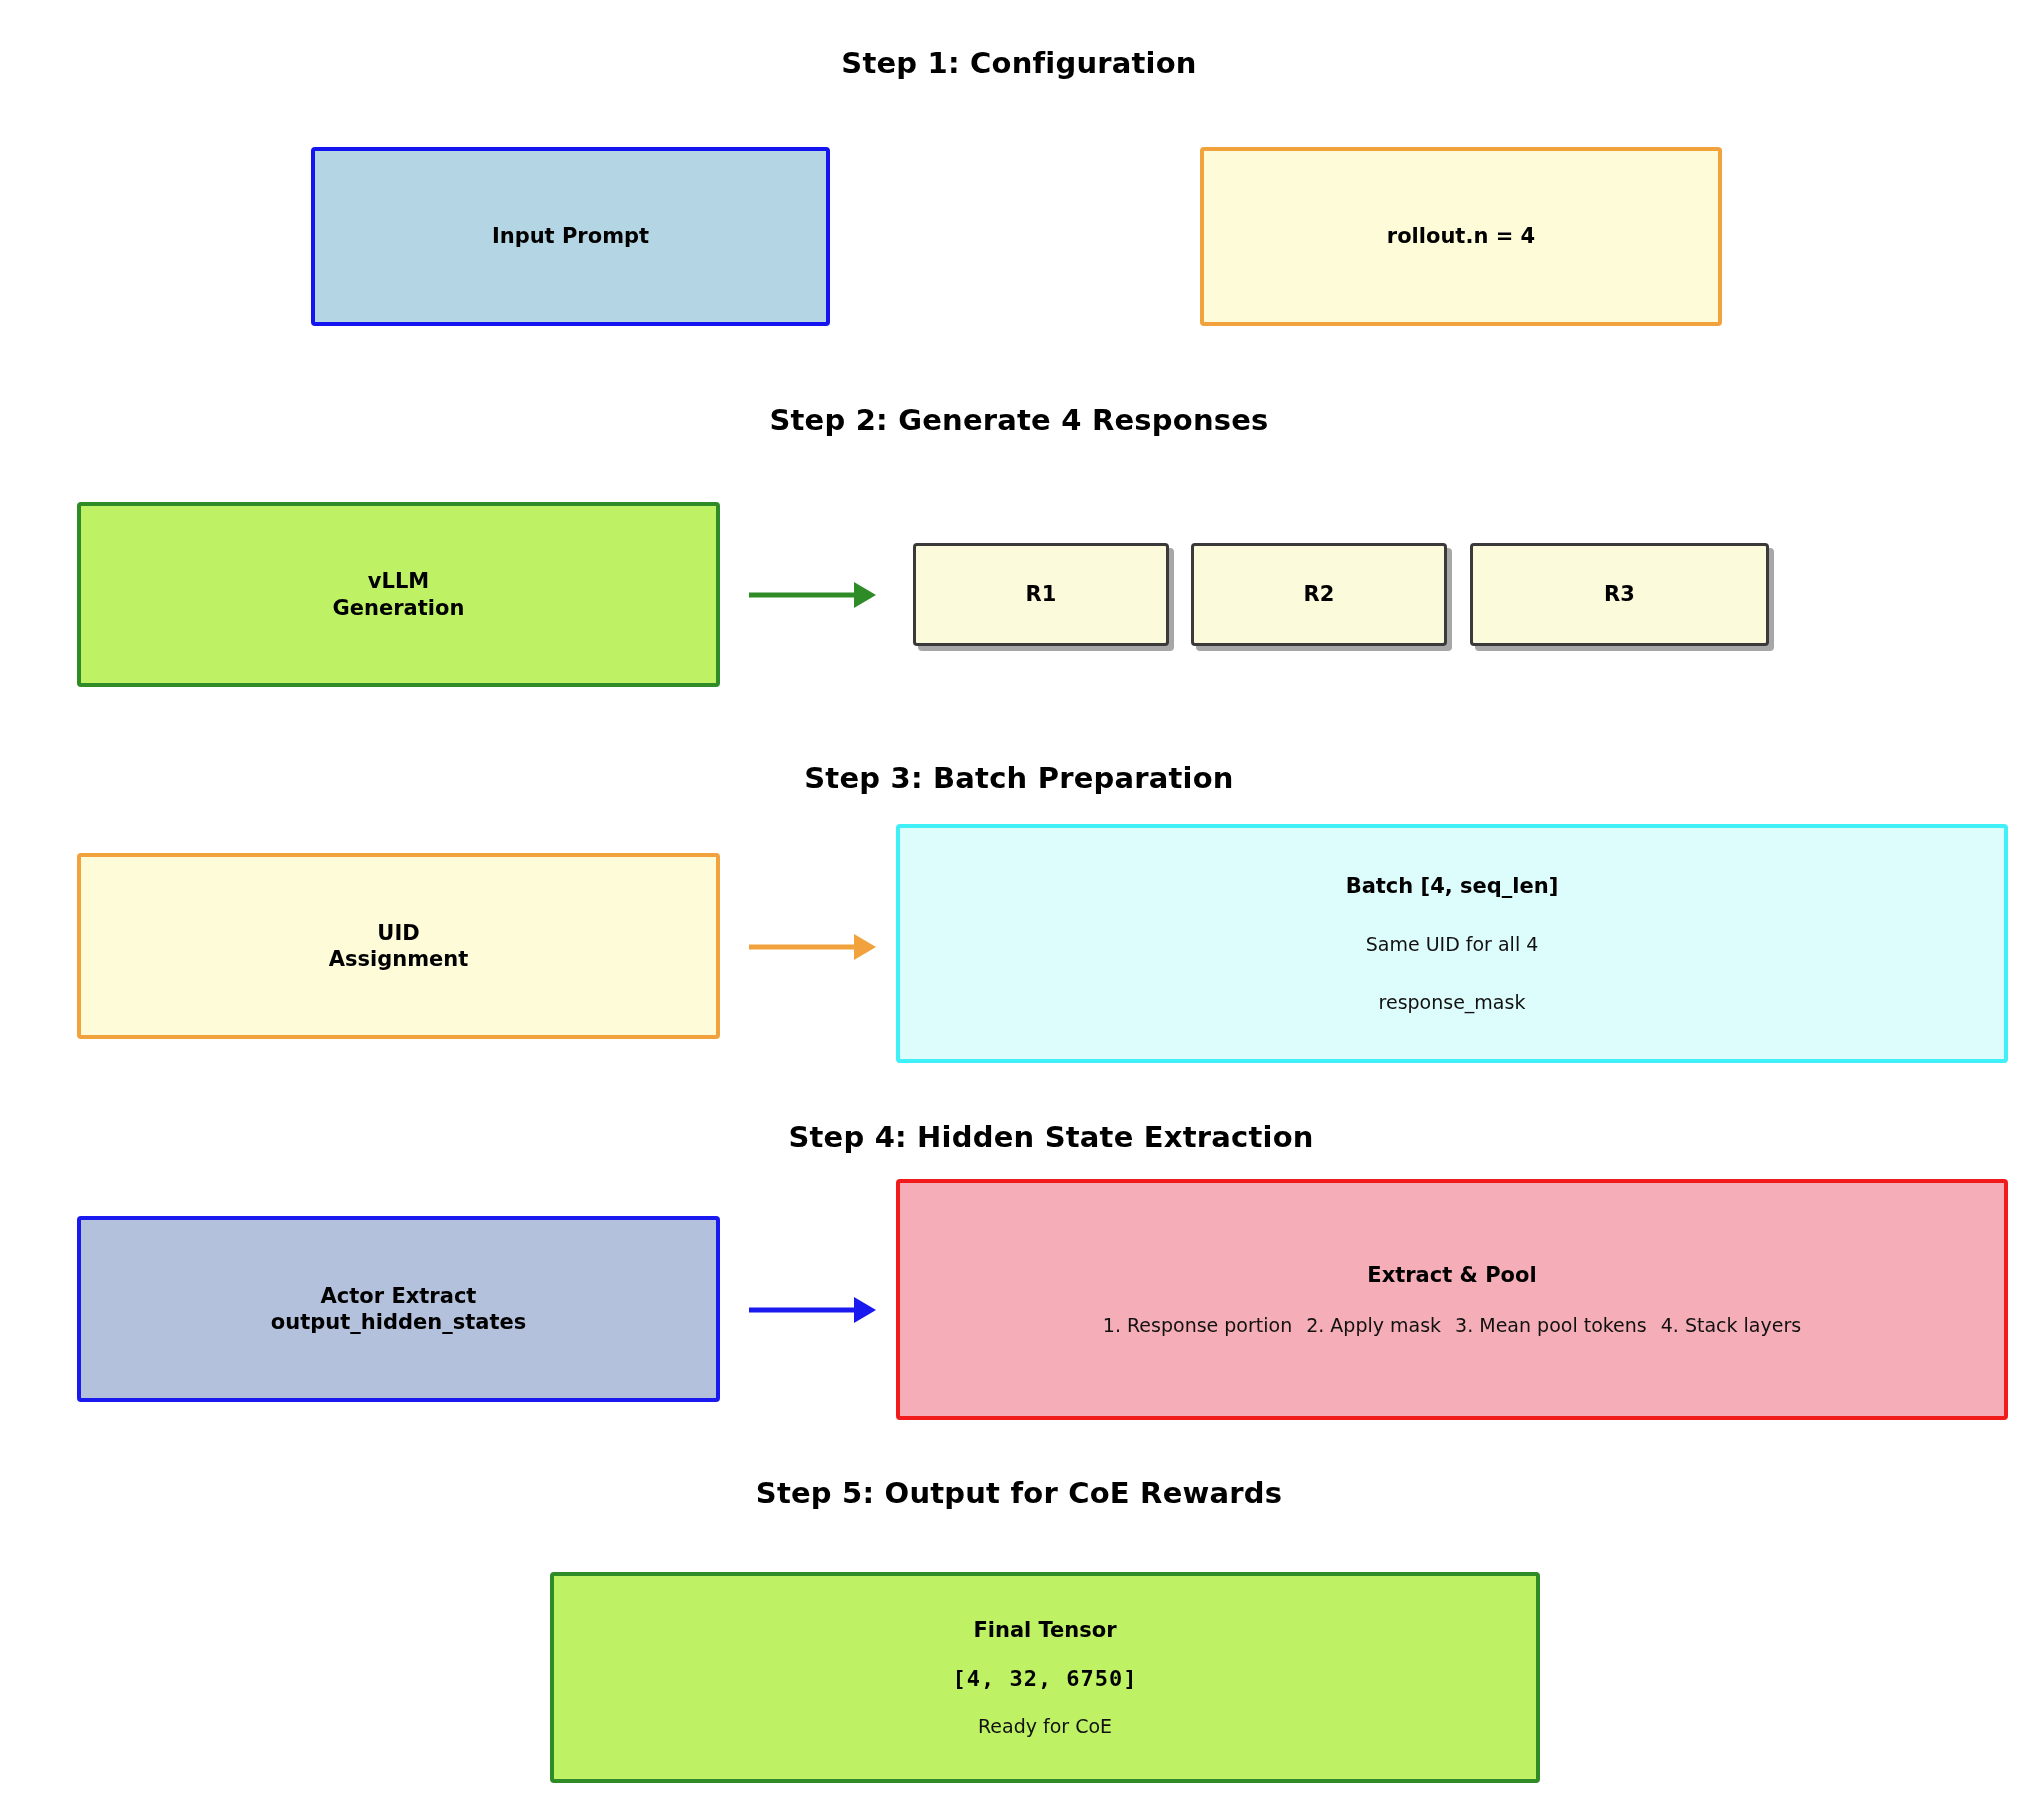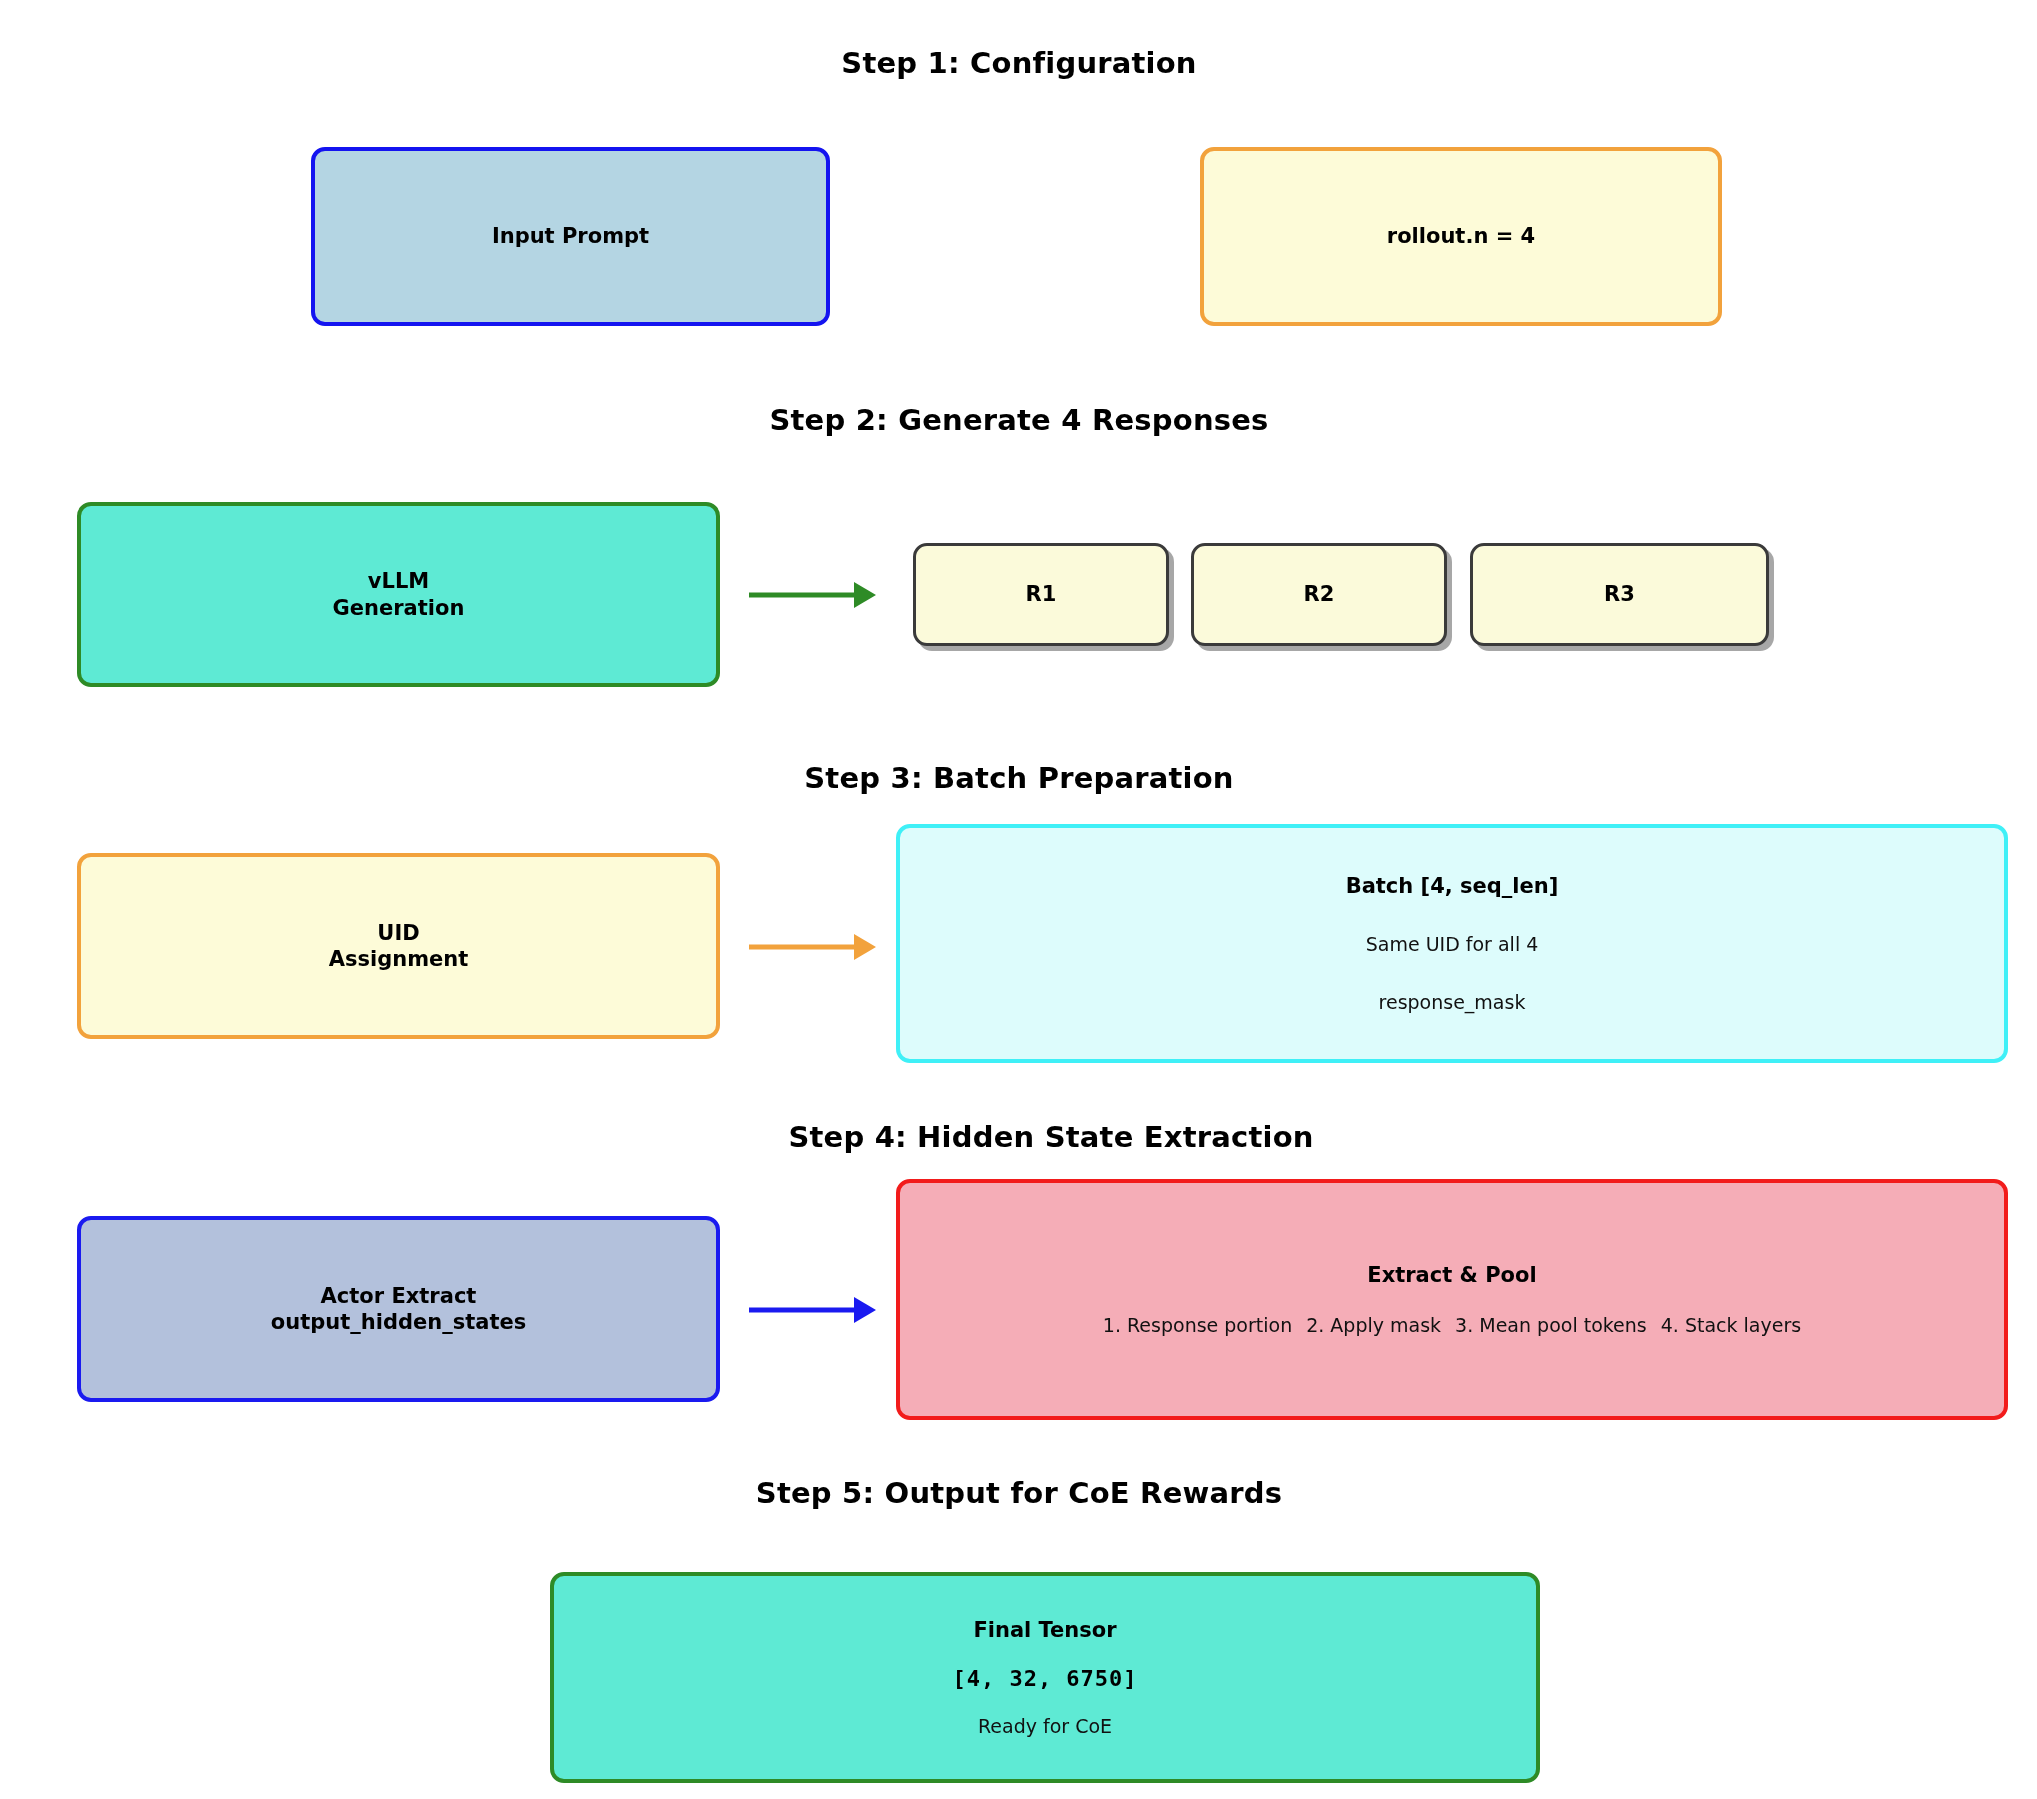--- a/index.html
+++ b/index.html
@@ -35,21 +35,21 @@
 
   
   .node {
     position: absolute;
     box-sizing: border-box;
     display: flex;
     flex-direction: column;
     align-items: center;
     justify-content: center;
     text-align: center;
-    border-radius: 14px;
+    border-radius: 4px;
     border-style: solid;
     line-height: 1.25;
   }
   .node .title {
     font-weight: bold;
     font-size: 21px;
     color: #000;
     white-space: pre-line;
   }
   .node .sub {
@@ -61,21 +61,21 @@
     font-family: "DejaVu Sans Mono", monospace;
     font-weight: bold;
     font-size: 22px;
     letter-spacing: 1px;
     color: #000;
   }
 
   
   .n-blue   { background: #b4d5e3; border-color: #1414f0; border-width: 4px; }
   .n-orange { background: #fdfbd8; border-color: #f2a23c; border-width: 4px; }
-  .n-green  { background: #5eead4; border-color: #2e8b26; border-width: 4px; }
+  .n-green  { background: #bef264; border-color: #2e8b26; border-width: 4px; }
   .n-cream  { background: #fbfada; border-color: #3a3a3a; border-width: 3px;
               box-shadow: 5px 5px 0 rgba(60,60,60,0.45); }
   .n-cyan   { background: #ddfcfc; border-color: #3ff0f7; border-width: 4px; }
   .n-slate  { background: #b3c1dc; border-color: #1a1af0; border-width: 4px; }
   .n-red    { background: #f5adb7; border-color: #f21b1b; border-width: 4px; }
 
   
   .arrow {
     position: absolute;
     height: 0;

